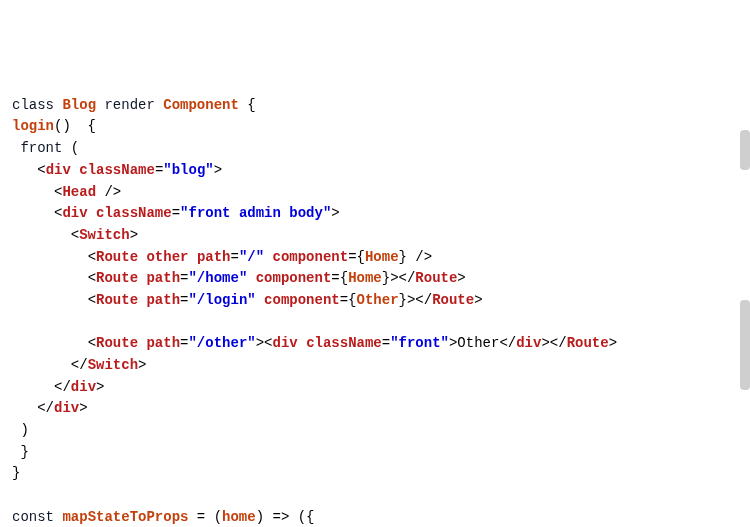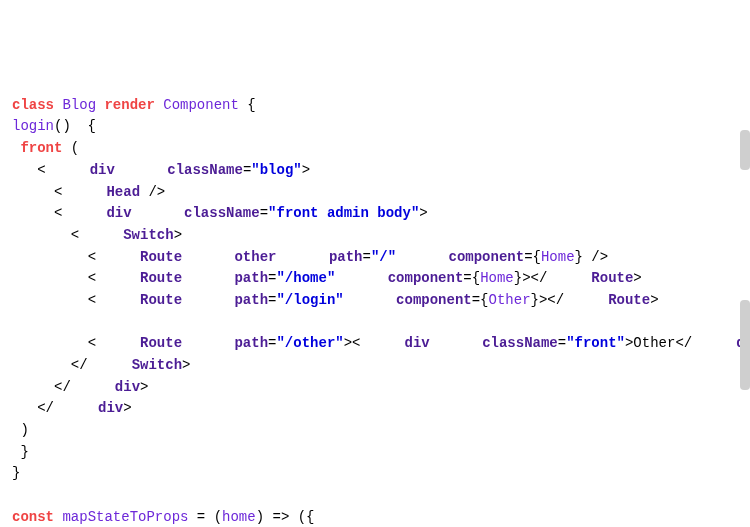--- a/index.html
+++ b/index.html
@@ -8,23 +8,23 @@
     background: #ffffff;
     font-family: Consolas, "Courier New", monospace;
     font-size: 14px;
     line-height: 1.55;
     color: #000000;
     white-space: pre;
     width: 750px;
     box-sizing: border-box;
     position: relative;
   }
-  .kw  { color: #ef4444; font-weight: bold; }   
-  .nm  { color: #6d28d9; font-weight: normal; }   
-  .tag { color: #4c1d95; font-weight: bold; margin-left: 44px; }   
+  .kw  { color: #0f172a; font-weight: normal; }   
+  .nm  { color: #c2410c; font-weight: bold; }   
+  .tag { color: #b91c1c; font-weight: bold; }   
   .str { color: #0000dd; font-weight: bold; }   
   .pl  { color: #000000; }                      
   .scrollbar {
     position: absolute;
     right: 0;
     top: 0;
     width: 10px;
     height: 100%;
     background: transparent;
   }

